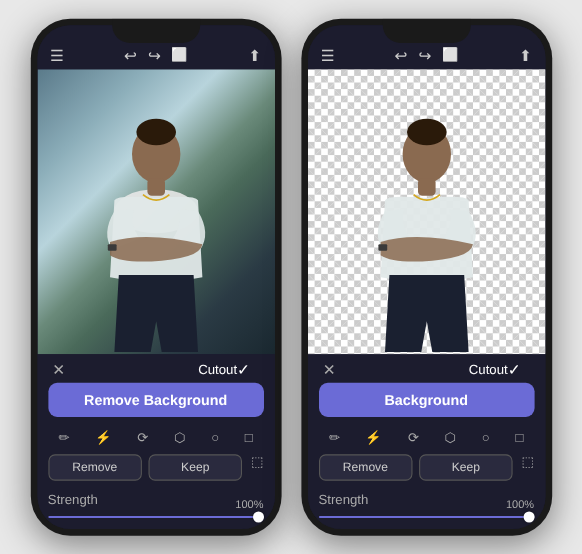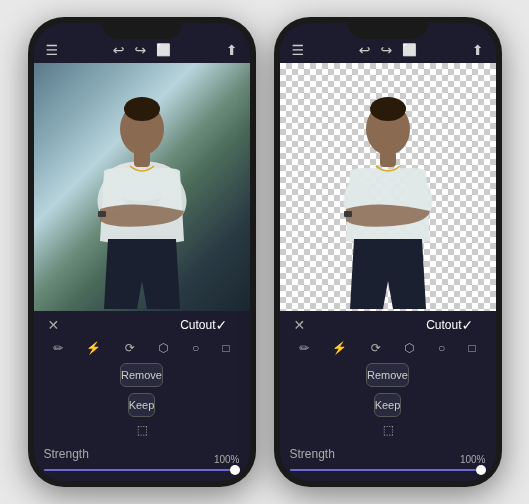--- a/index.html
+++ b/index.html
@@ -156,24 +156,23 @@
 
     .tool-icon {
       color: #aaa;
       font-size: 12px;
       cursor: pointer;
       padding: 2px;
     }
 
     .remove-keep-row {
       display: flex;
-      align-items: center;
+      align-items: flex-start;
       gap: 6px;
       margin-bottom: 6px;
-      flex-direction: column;
     }
 
     .remove-btn, .keep-btn {
       flex: 1;
       padding: 5px 0;
       border: 1px solid #555;
       border-radius: 6px;
       background: #2a2a3e;
       color: #ccc;
       font-size: 11px;
@@ -289,20 +288,21 @@
       </div>
     </div>
 
     <div class="bottom-panel">
       <div class="cutout-bar">
         <span class="cutout-x">✕</span>
         <span class="cutout-label">Cutout</span>
         <span class="cutout-check" style="color:#fff;">✓</span>
       </div>
 
+      <button class="remove-bg-btn">Remove Background</button>
 
       <div class="tools-row">
         <span class="tool-icon">✏</span>
         <span class="tool-icon">⚡</span>
         <span class="tool-icon">⟳</span>
         <span class="tool-icon">⬡</span>
         <span class="tool-icon">○</span>
         <span class="tool-icon">□</span>
       </div>
 
@@ -359,20 +359,21 @@
       </div>
     </div>
 
     <div class="bottom-panel">
       <div class="cutout-bar">
         <span class="cutout-x">✕</span>
         <span class="cutout-label">Cutout</span>
         <span class="cutout-check" style="color:#fff;">✓</span>
       </div>
 
+      <button class="remove-bg-btn">Background</button>
 
       <div class="tools-row">
         <span class="tool-icon">✏</span>
         <span class="tool-icon">⚡</span>
         <span class="tool-icon">⟳</span>
         <span class="tool-icon">⬡</span>
         <span class="tool-icon">○</span>
         <span class="tool-icon">□</span>
       </div>
 

